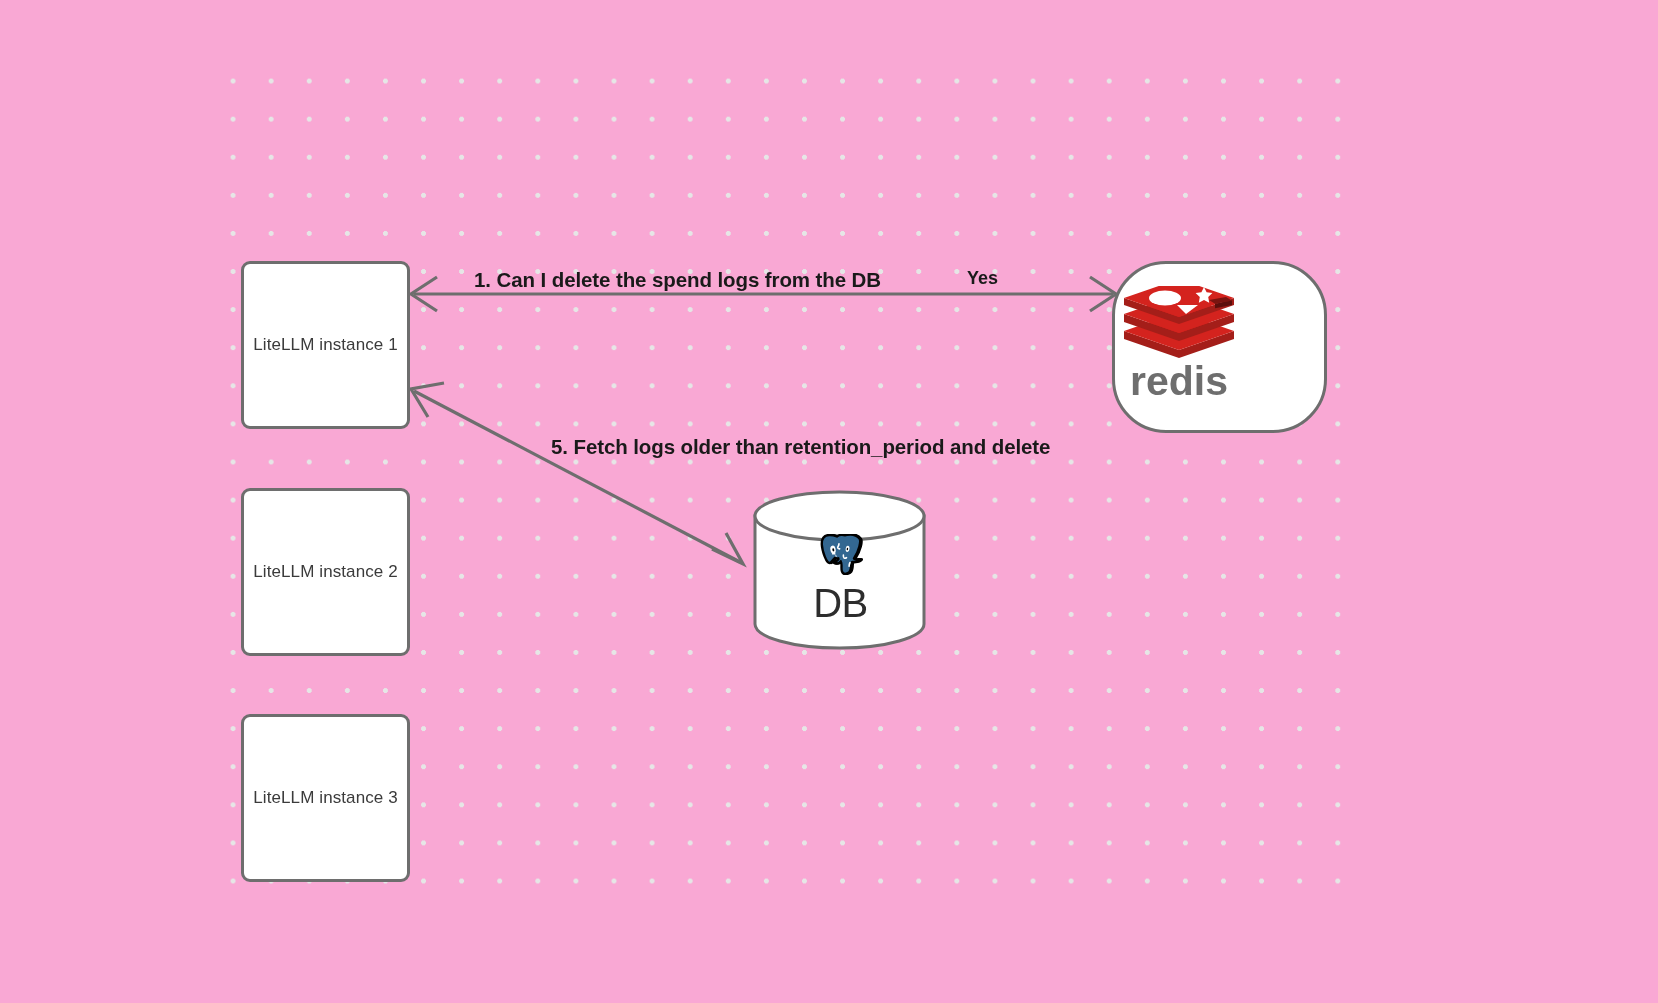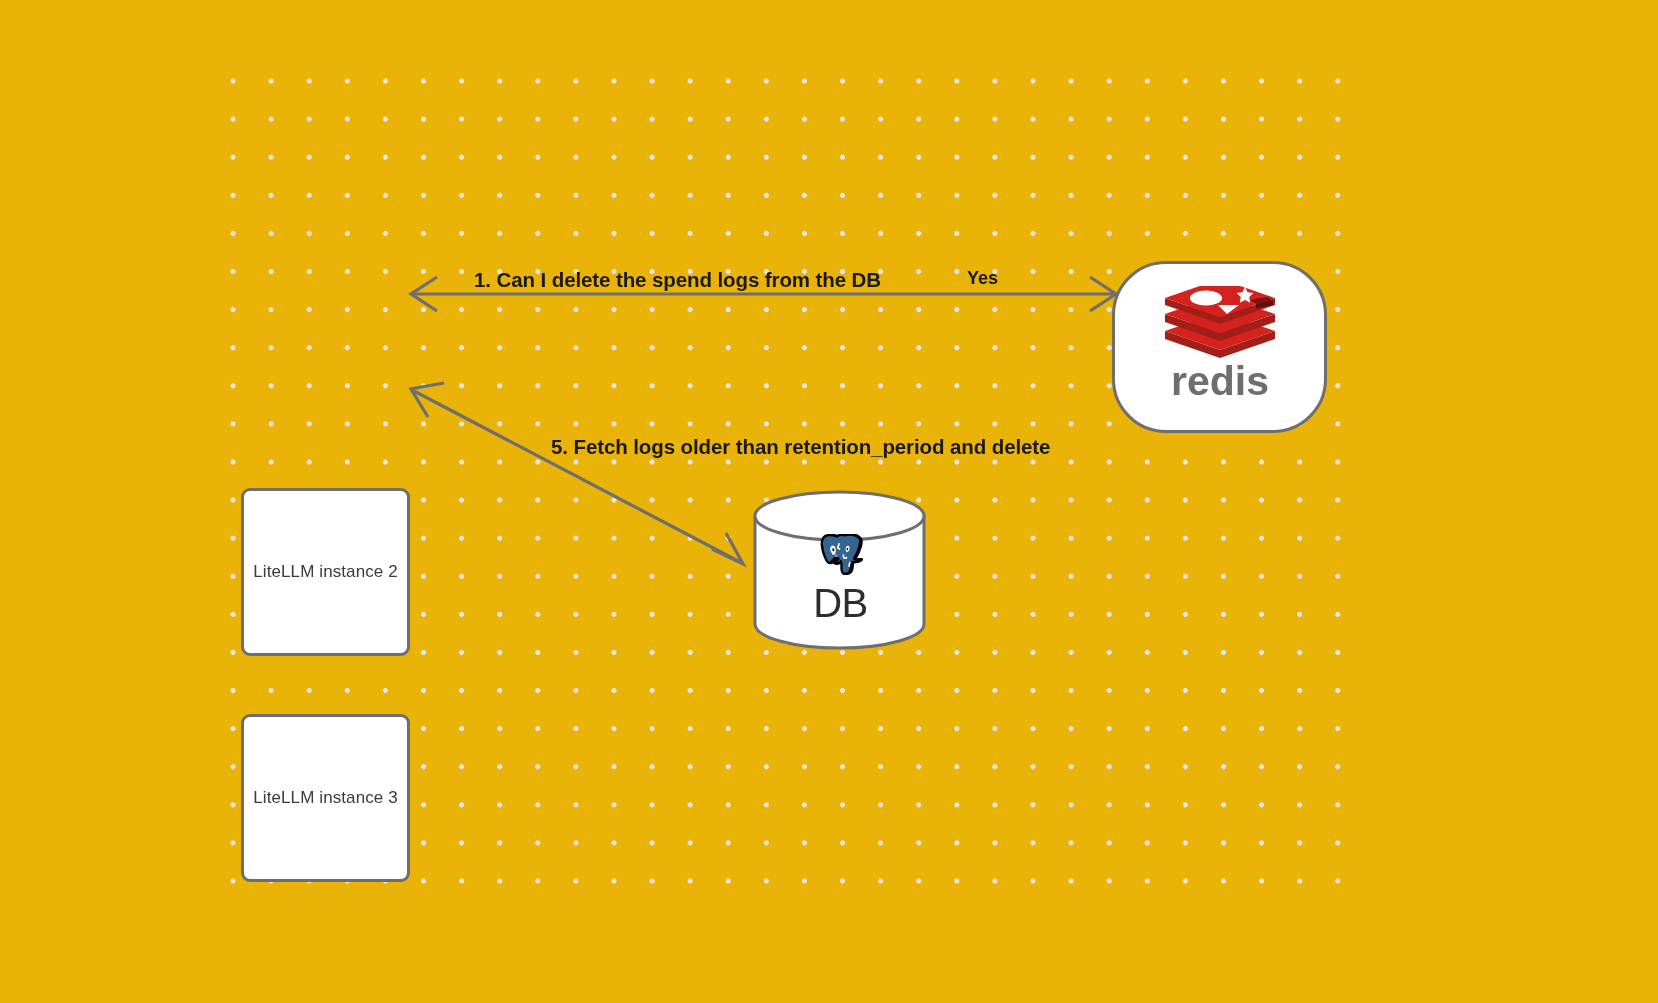--- a/index.html
+++ b/index.html
@@ -11,21 +11,21 @@
     height: 1003px;
     background: #f7f7f7;
     font-family: "Liberation Sans", sans-serif;
     overflow: hidden;
   }
 
   #canvas {
     position: relative;
     width: 1658px;
     height: 1003px;
-    background: #eab308;
+    background: #f9a8d4;
   }
 
   
   #dot-grid {
     position: absolute;
     left: 200px;
     top: 48px;
     width: 1170px;
     height: 850px;
     background-image: radial-gradient(#e6e6e6 2.2px, transparent 2.3px);
@@ -74,21 +74,20 @@
     left: 1112px;
     top: 261px;
     width: 215px;
     height: 172px;
     background: #ffffff;
     border: 3px solid #6e6e6e;
     border-radius: 54px;
     box-sizing: border-box;
     display: flex;
     align-items: center;
-    justify-content: center;
   }
   #redis-logo-wrap {
     display: flex;
     flex-direction: column;
     align-items: center;
     justify-content: center;
     gap: 1px;
     transform: translateY(-2px);
   }
   #redis-mark { display: block; }
@@ -174,20 +173,23 @@
       <polyline points="712,549 743,564 726,533" fill="none" stroke="#6e6e6e" stroke-width="3.2" stroke-linecap="butt" stroke-linejoin="miter"></polyline>
     </g>
   </svg>
 
   <div class="edge-label" id="label-step1">1.  Can I delete the spend logs from the DB</div>
 
   <div class="edge-label" id="label-step1-yes">Yes</div>
 
   <div class="edge-label" id="label-step2">5.  Fetch logs older than retention_period and delete</div>
 
+  <div class="node-box" id="instance-1">
+    <span class="node-label">LiteLLM instance 1</span>
+  </div>
 
   <div class="node-box" id="instance-2">
     <span class="node-label">LiteLLM instance 2</span>
   </div>
 
   <div class="node-box" id="instance-3">
     <span class="node-label">LiteLLM instance 3</span>
   </div>
 
   <div id="redis-node">

